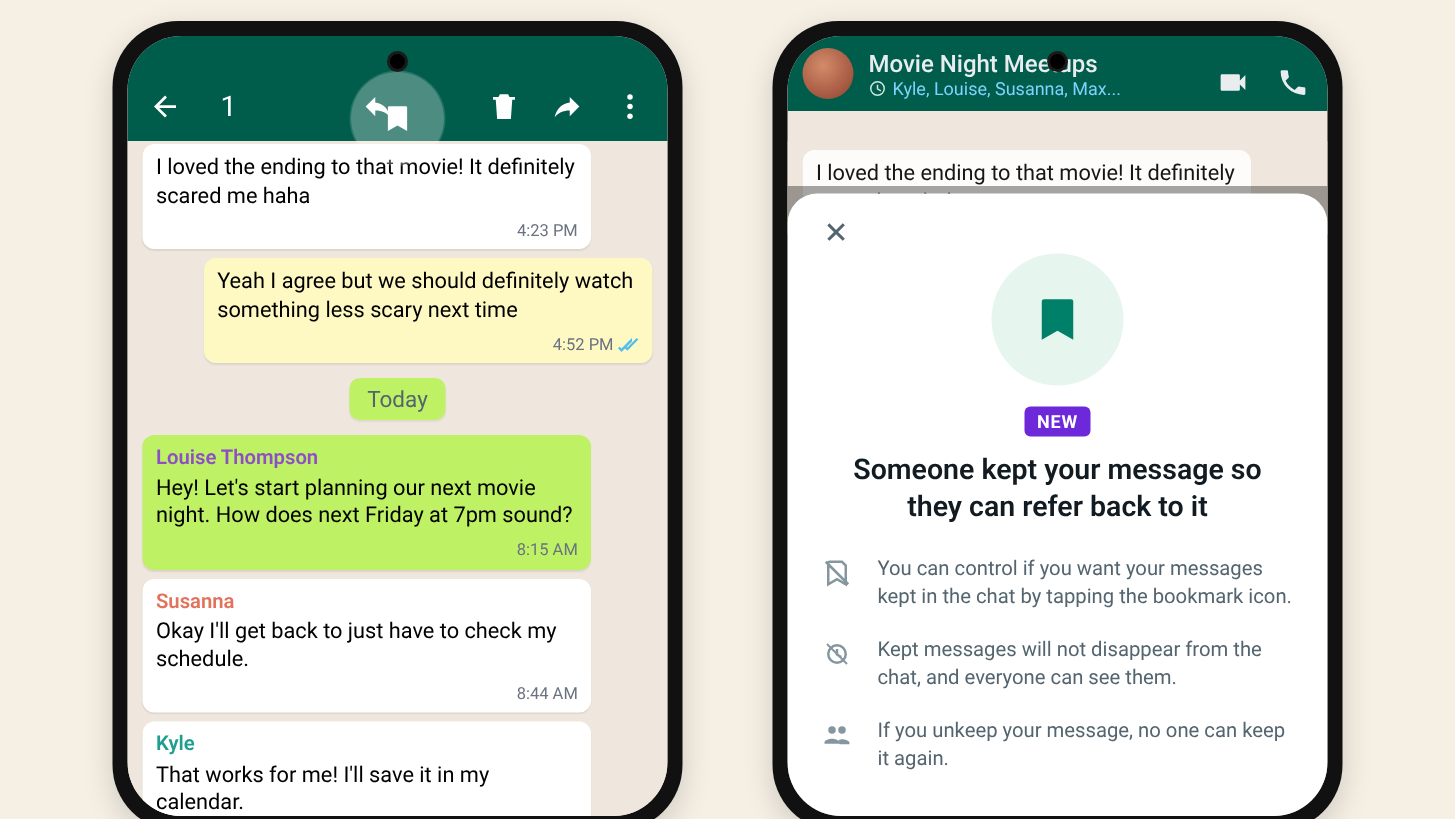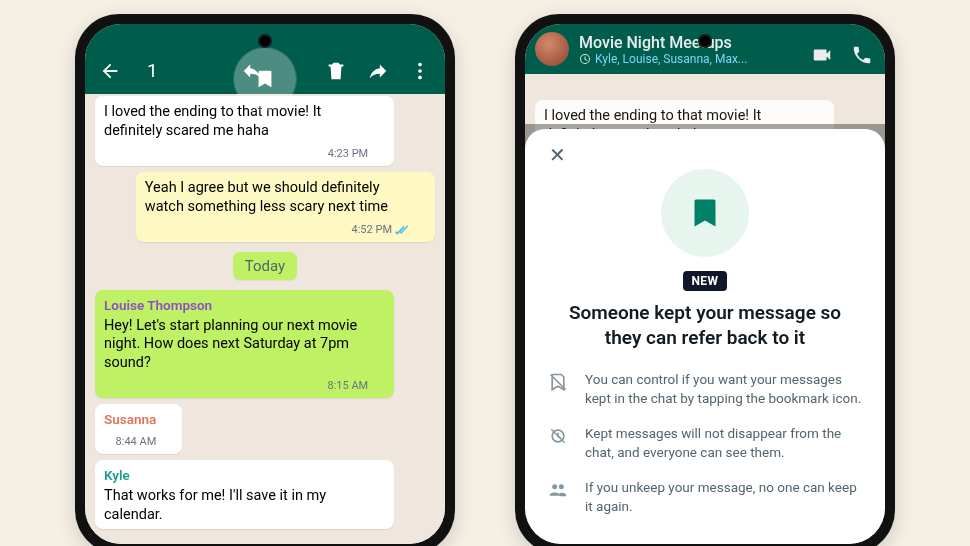--- a/index.html
+++ b/index.html
@@ -77,21 +77,21 @@
     height: calc(100% - 70px);
     overflow: hidden;
     padding: 6px 10px;
     display:flex;
     flex-direction:column;
     gap: 6px;
     background: #efe7dd;
   }
   .bubble {
     border-radius: 8px;
-    padding: 7px 26px 5px 9px;
+    padding: 7px 9px 5px 9px;
     font-size: 14.5px;
     line-height: 1.3;
     box-shadow: 0 1px 1px rgba(0,0,0,0.08);
     position: relative;
     max-width: 88%;
   }
   .bubble.in { background: #fff; align-self:flex-start; }
   .bubble.out { background: #fef9c3; align-self:flex-end; }
   .bubble.selected { background: #bef264; }
   .bubble .sender { font-size: 13.5px; font-weight: 600; margin-bottom: 2px; }
@@ -160,21 +160,21 @@
   }
   .bigicon {
     width: 88px; height:88px;
     border-radius:50%;
     background: #e7f5ef;
     display:flex; align-items:center; justify-content:center;
     margin-top: 2px;
   }
   .bigicon svg { width:36px; height:36px; fill:#008069;}
   .newbadge {
-    background:#0f172a;
+    background:#6d28d9;
     color:#fff;
     font-size:12px;
     font-weight:700;
     padding: 3px 8px;
     border-radius:4px;
     margin-top: 14px;
     letter-spacing: 0.5px;
   }
   .sheet h2 {
     font-size: 19px;
@@ -253,25 +253,26 @@
           <span>4:52 PM</span>
           <svg viewBox="0 0 18 12">
               <path fill="#53bdeb" d="M17.4 1.2 16 0l-8 8.2-1.2-1.2L5.4 8.4 8 11l9.4-9.8zM12 0l-1.4 1.2L3 9 1.4 7.4 0 8.8 3 12l9-9z"></path>
             </svg>
         </div>
       </div>
       <div class="date-pill">Today</div>
 
       <div class="bubble in selected">
         <div class="sender" style="color:#8e4ec6">Louise Thompson</div>
-        <div>Hey! Let's start planning our next movie night. How does next Saturday at 7pm sound?</div>
+        <div>Hey! Let's start planning our next movie night. How does next Friday at 7pm sound?</div>
         <div class="time">8:15 AM</div>
       </div>
       <div class="bubble in">
         <div class="sender" style="color:#e2725b">Susanna</div>
+        <div>Okay I'll get back to just have to check my schedule.</div>
         <div class="time">8:44 AM</div>
       </div>
       <div class="bubble in">
         <div class="sender" style="color:#1f9e8e">Kyle</div>
         <div>That works for me! I'll save it in my calendar.</div>
 
       </div>
     </div>
 
   </div>

